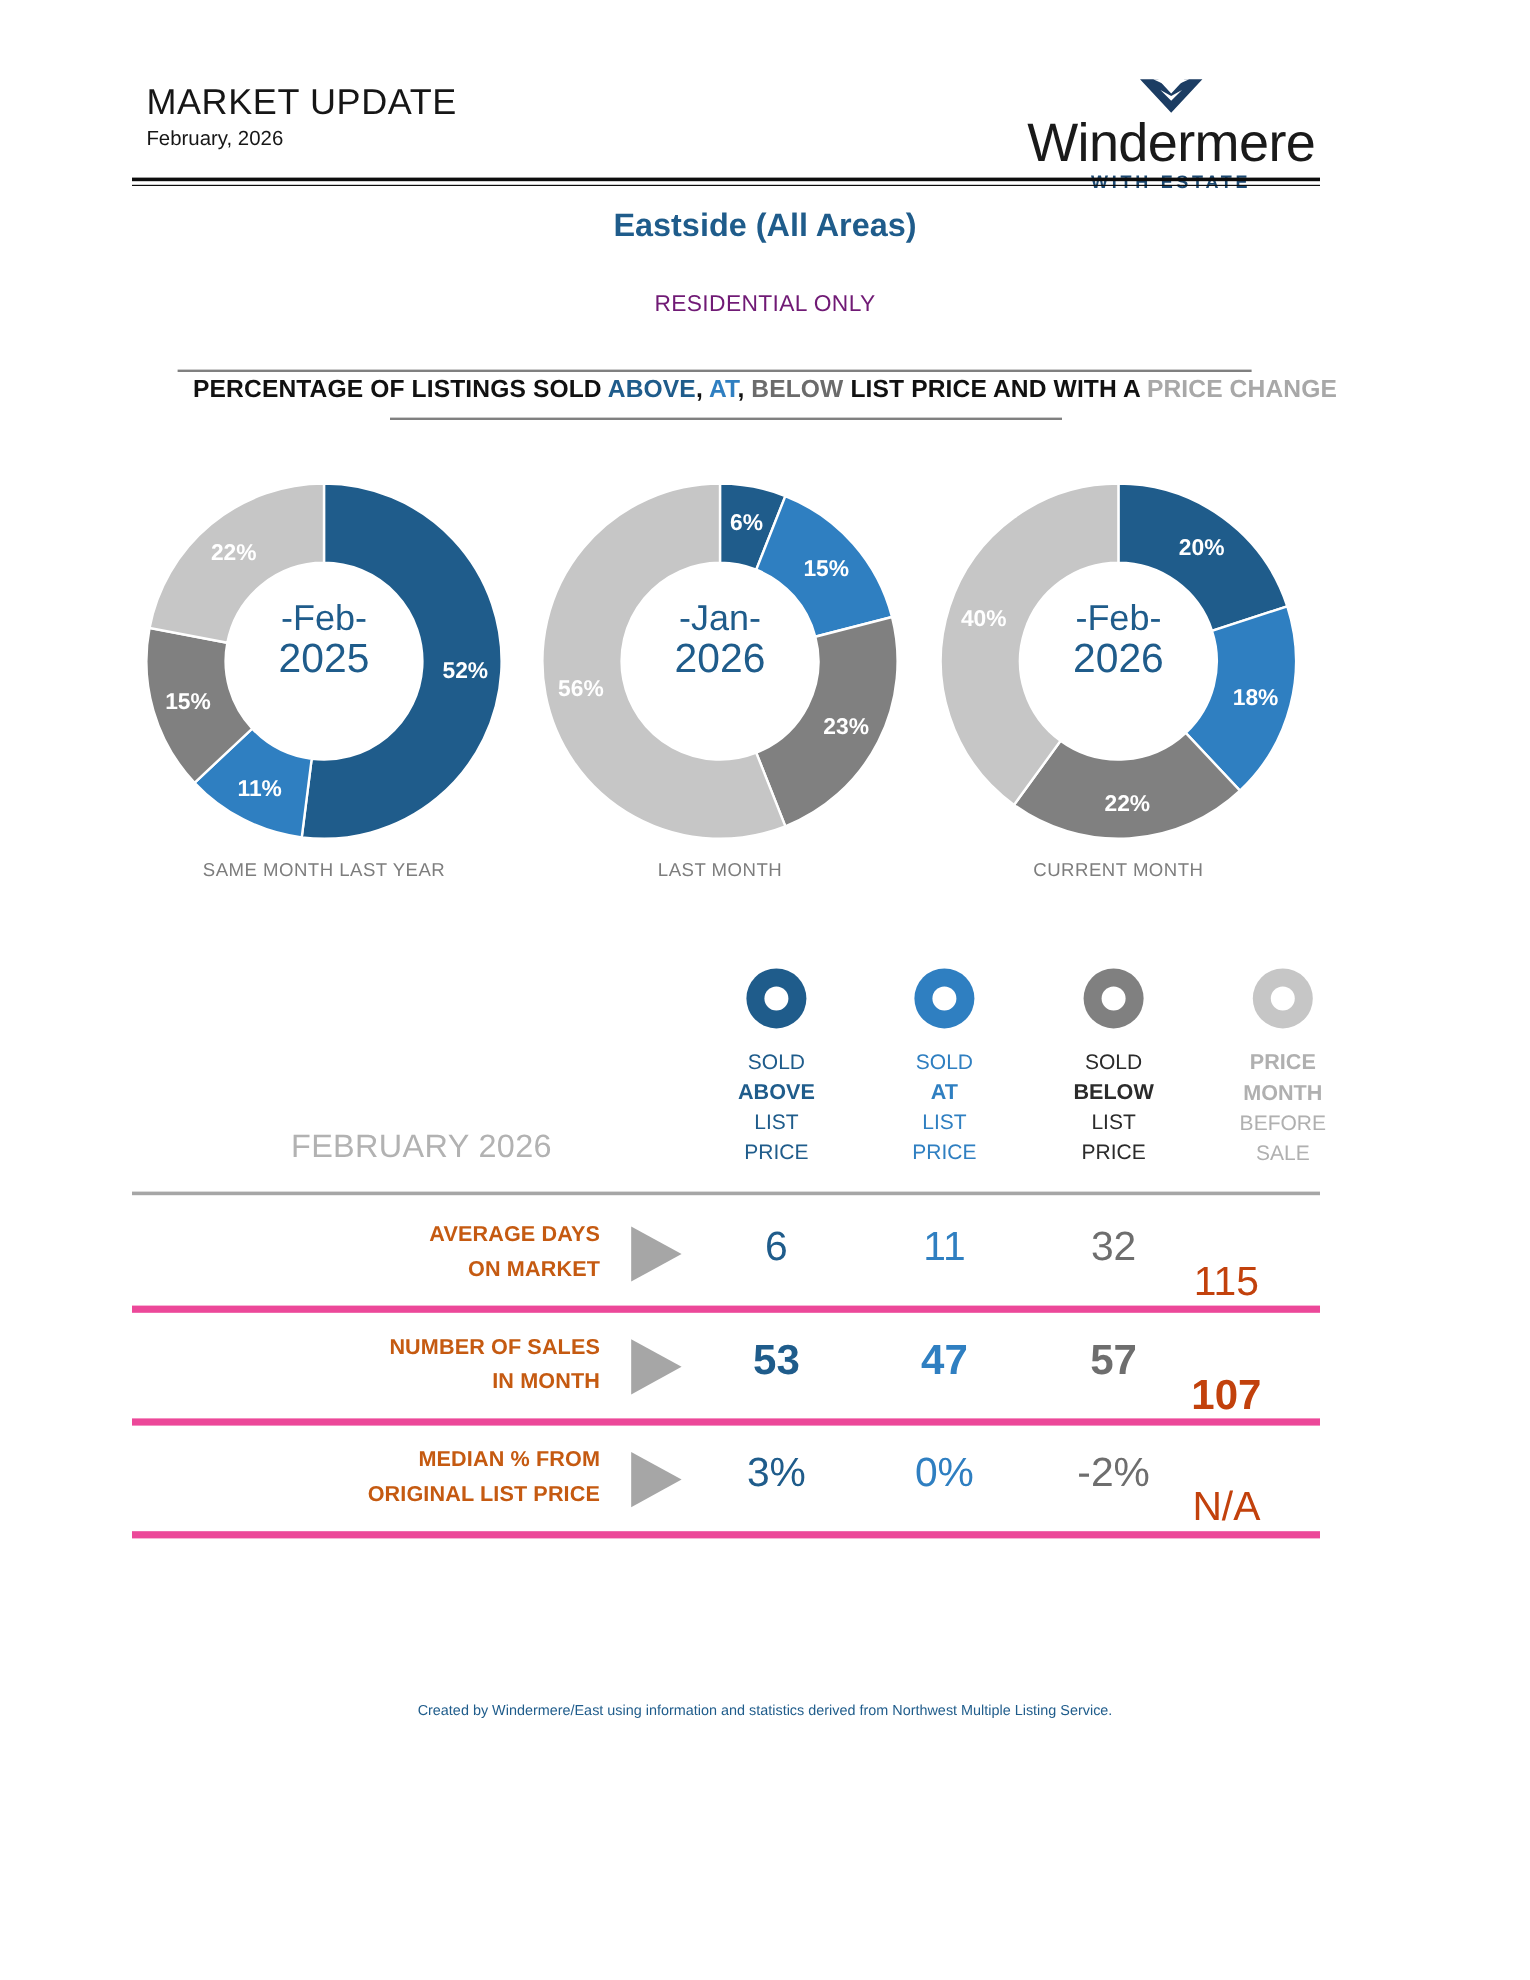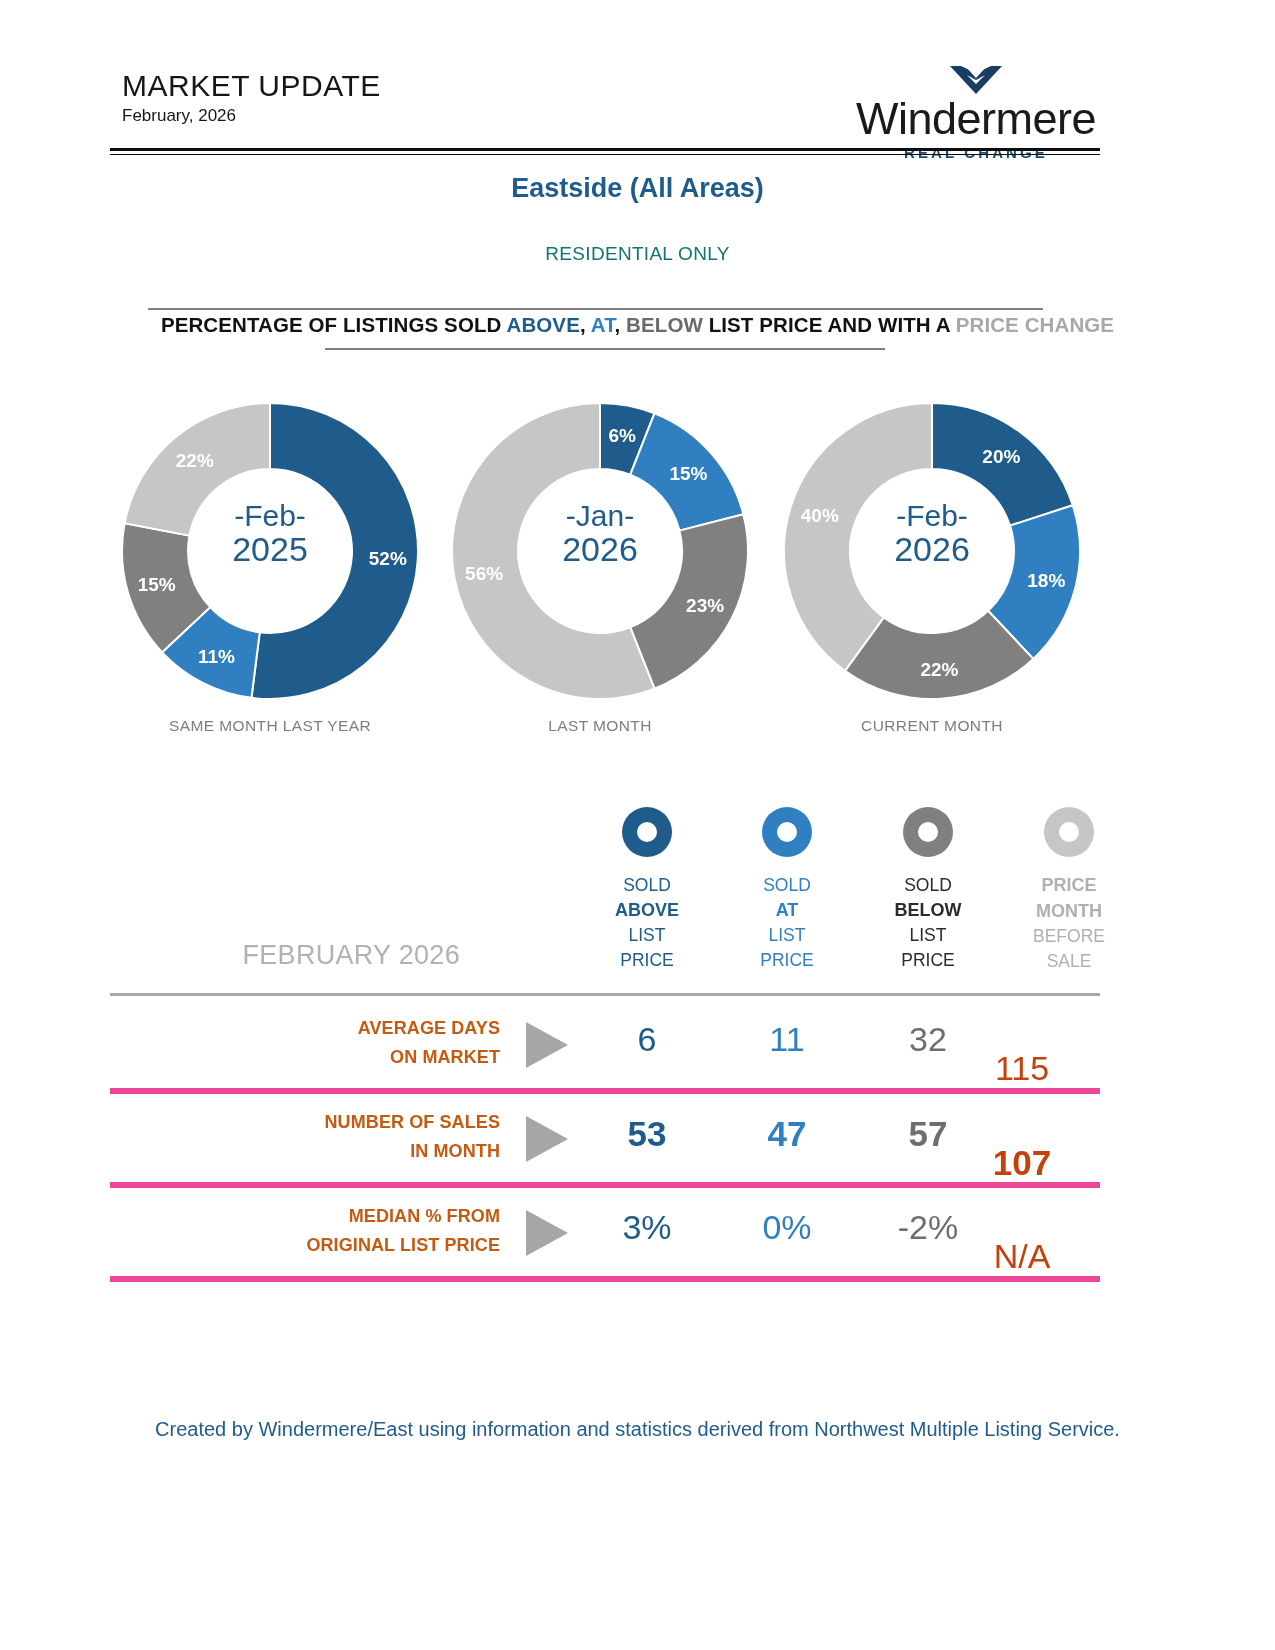--- a/index.html
+++ b/index.html
@@ -83,21 +83,21 @@
     text-align: center;
     font-size: 27px;
     font-weight: 700;
     color: #1f5c8b;
   }
   .residential {
     position: absolute;
     left: 0; top: 243px; width: 1275px;
     text-align: center;
     font-size: 19px;
-    color: #0f766e;
+    color: #701a75;
     letter-spacing: .3px;
   }
   .sep-top {
     position: absolute;
     left: 148px; top: 308px;
     width: 895px;
     border-top: 2px solid #808080;
   }
   .pct-line {
     position: absolute;
@@ -240,21 +240,21 @@
   .trow .cell.v4 { left: 842px; color:#c2410c;margin-top:29px; }
   .trow .cell { font-size: 34px; }
   .trow.bold-row .cell { font-weight: 700; font-size: 35px; }
 
   
   .footer {
     position: absolute;
     left: 0; top: 1418px;
     width: 1275px;
     text-align: center;
-    font-size: 20px;
+    font-size: 12px;
     color: #1f5c8b;
   }
 </style>
 </head>
 <body>
 
 <div class="page">
 
   <div class="header">
     <div class="header-left">
@@ -262,21 +262,21 @@
       <div class="mu-date">February, 2026</div>
     </div>
     <div class="brand">
       <svg class="brand-mark" width="62" height="34" viewBox="0 0 62 34">
         <path d="M5 2 L20 2 L31 14 L42 2 L57 2 L31 30 Z" fill="#1c3d63"></path>
         <path d="M16 2 L31 2 L31 9 Z" fill="#ffffff"></path>
         <path d="M31 2 L46 2 L31 9 Z" fill="#ffffff"></path>
         <path d="M22 11 L31 20 L40 11 L31 16 Z" fill="#ffffff"></path>
       </svg>
       <div class="brand-name">Windermere</div>
-      <div class="brand-sub">REAL CHANGE</div>
+      <div class="brand-sub">WITH ESTATE</div>
     </div>
   </div>
   <div class="rule-double"></div>
 
   <div class="area-title">Eastside (All Areas)</div>
   <div class="residential">RESIDENTIAL ONLY</div>
 
   <div class="sep-top"></div>
   <div class="pct-line">
     <span class="c-blk">PERCENTAGE OF LISTINGS SOLD </span><span class="c-above">ABOVE</span><span class="c-blk">, </span><span class="c-at">AT</span><span class="c-blk">, </span><span class="c-below">BELOW</span><span class="c-blk"> LIST PRICE AND WITH A </span><span class="c-chg">PRICE CHANGE</span>

